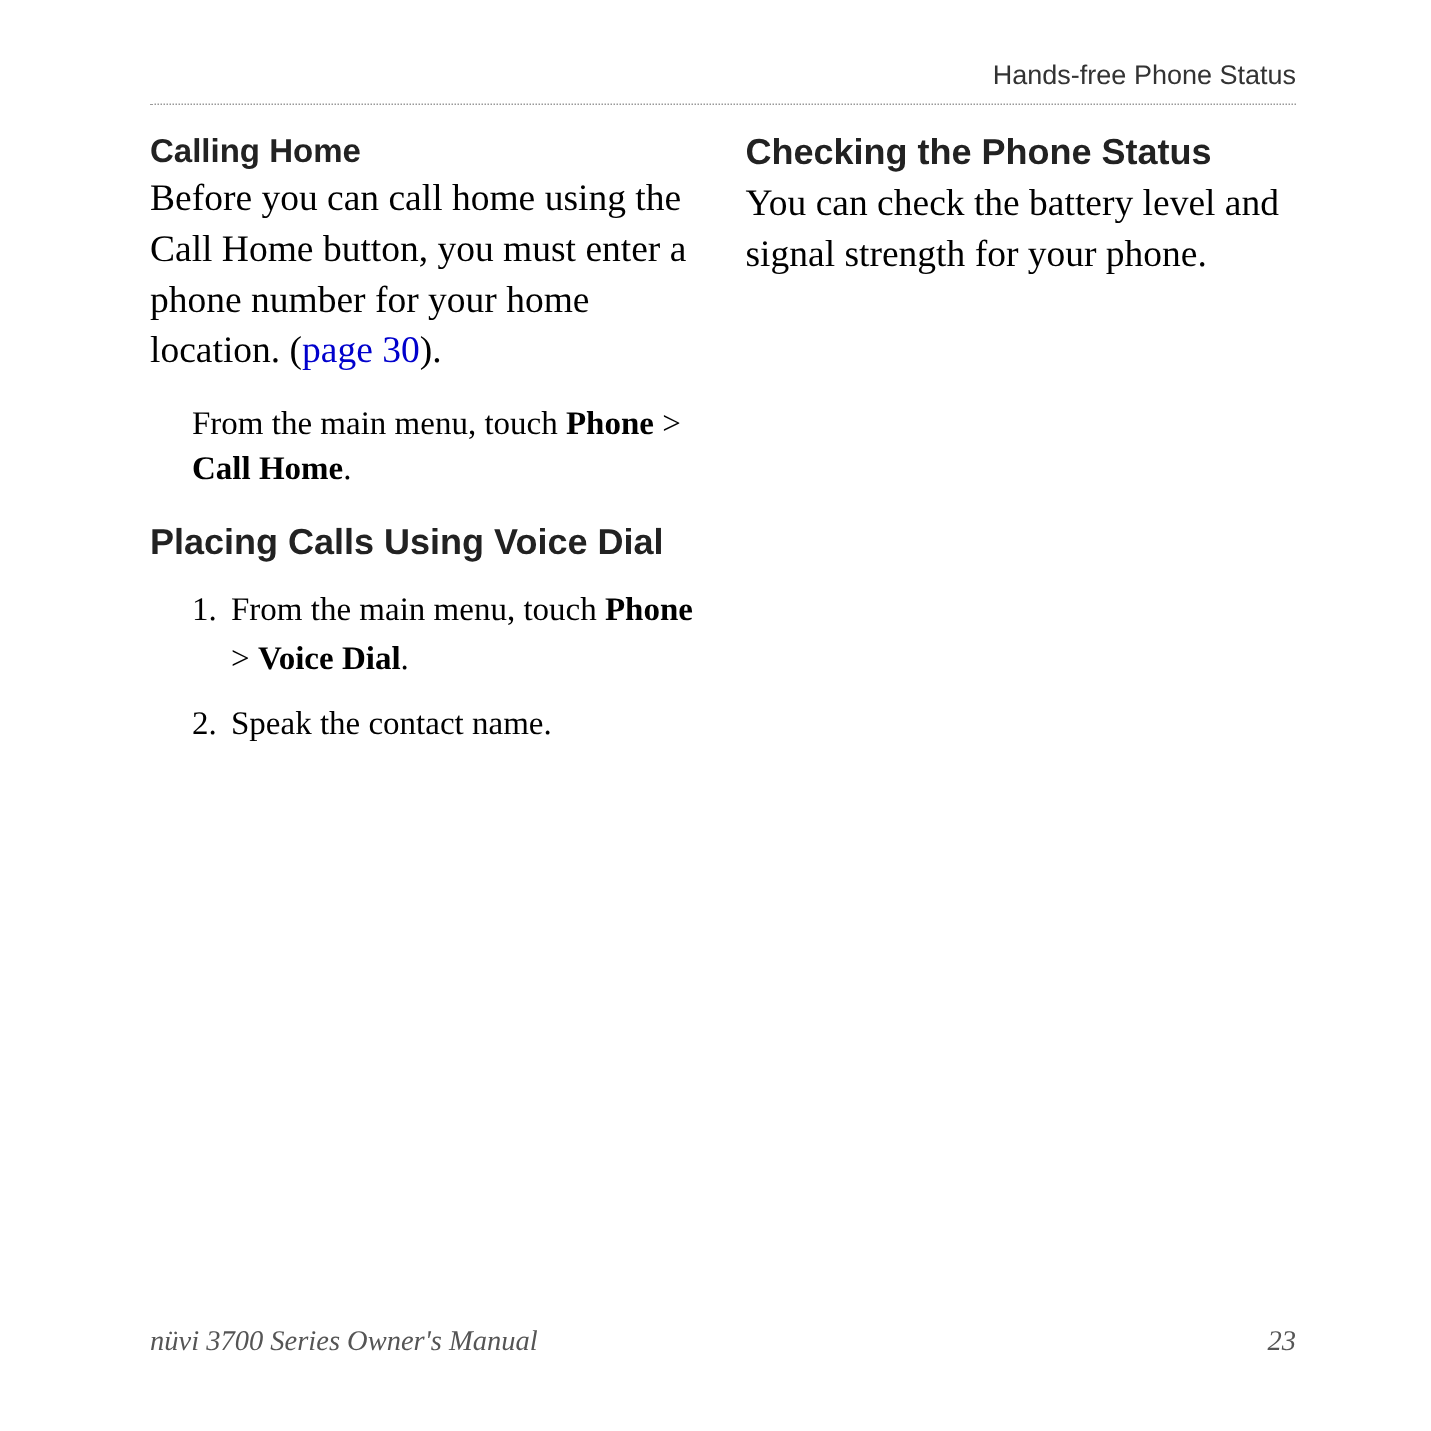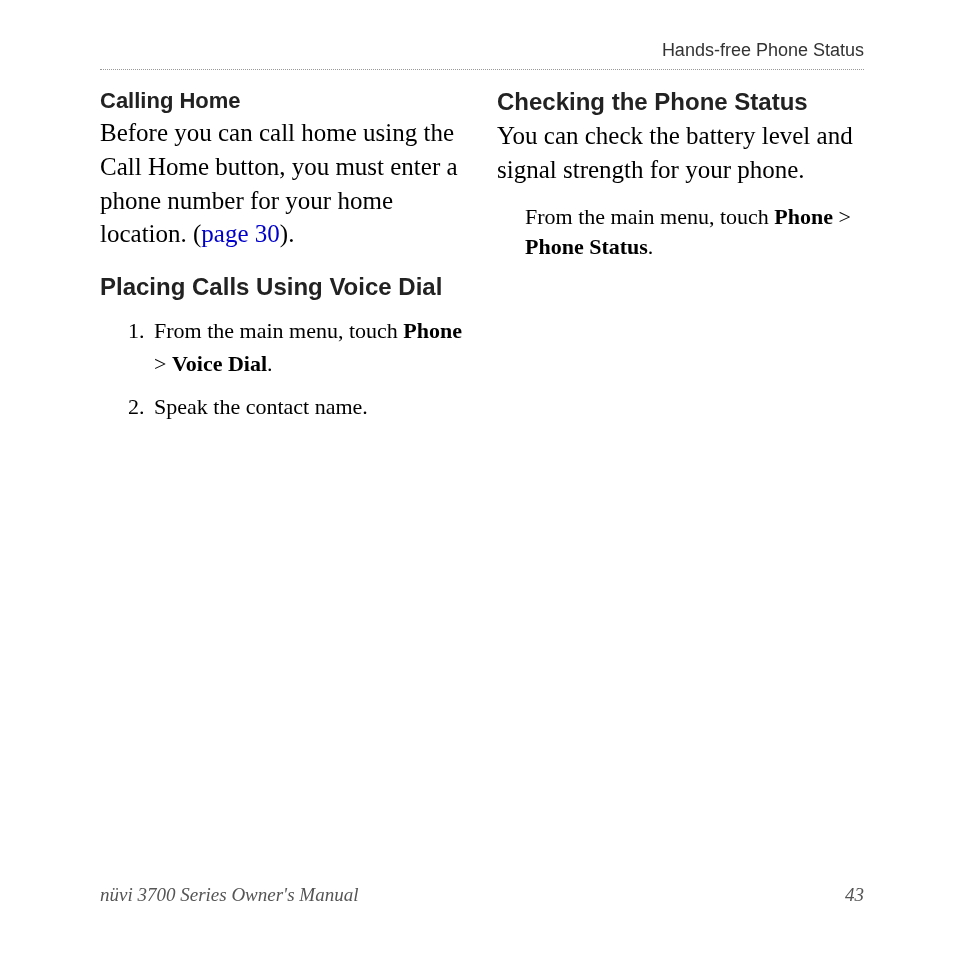--- a/index.html
+++ b/index.html
@@ -103,20 +103,23 @@
 </div>
 
 <div class="columns">
   <div class="col">
 
     <div>
       <div class="section-title-small">Calling Home</div>
       <div class="body-text">
         <span>Before you can call home using the Call Home button, you must enter a phone number for your home location. (</span><span class="link">page 30</span><span>).</span>
       </div>
+      <div class="indent-block">
+        <span>From the main menu, touch </span><span class="bold">Phone</span><span> &gt; </span><span class="bold">Call Home</span><span>.</span>
+      </div>
     </div>
 
     <div>
       <div class="section-title-large">Placing Calls Using Voice Dial</div>
       <div class="ol">
         <div class="ol-item">
           <div class="ol-num">1.</div>
           <div class="ol-txt">
             <span>From the main menu, touch </span><span class="bold">Phone</span><span> &gt; </span><span class="bold">Voice Dial</span><span>.</span>
           </div>
@@ -127,23 +130,20 @@
         </div>
       </div>
     </div>
 
   </div>
 
   <div class="col">
     <div>
       <div class="section-title-large" style="margin-top:0;">Checking the Phone Status</div>
       <div class="body-text">You can check the battery level and signal strength for your phone.</div>
-      <div class="indent-block">
-        <span>From the main menu, touch </span><span class="bold">Phone</span><span> &gt; </span><span class="bold">Phone Status</span><span>.</span>
-      </div>
     </div>
   </div>
 </div>
 
 <div class="footer">
   <span>nüvi 3700 Series Owner's Manual</span>
-  <span>43</span>
+  <span>23</span>
 </div>
 
 </body></html>

